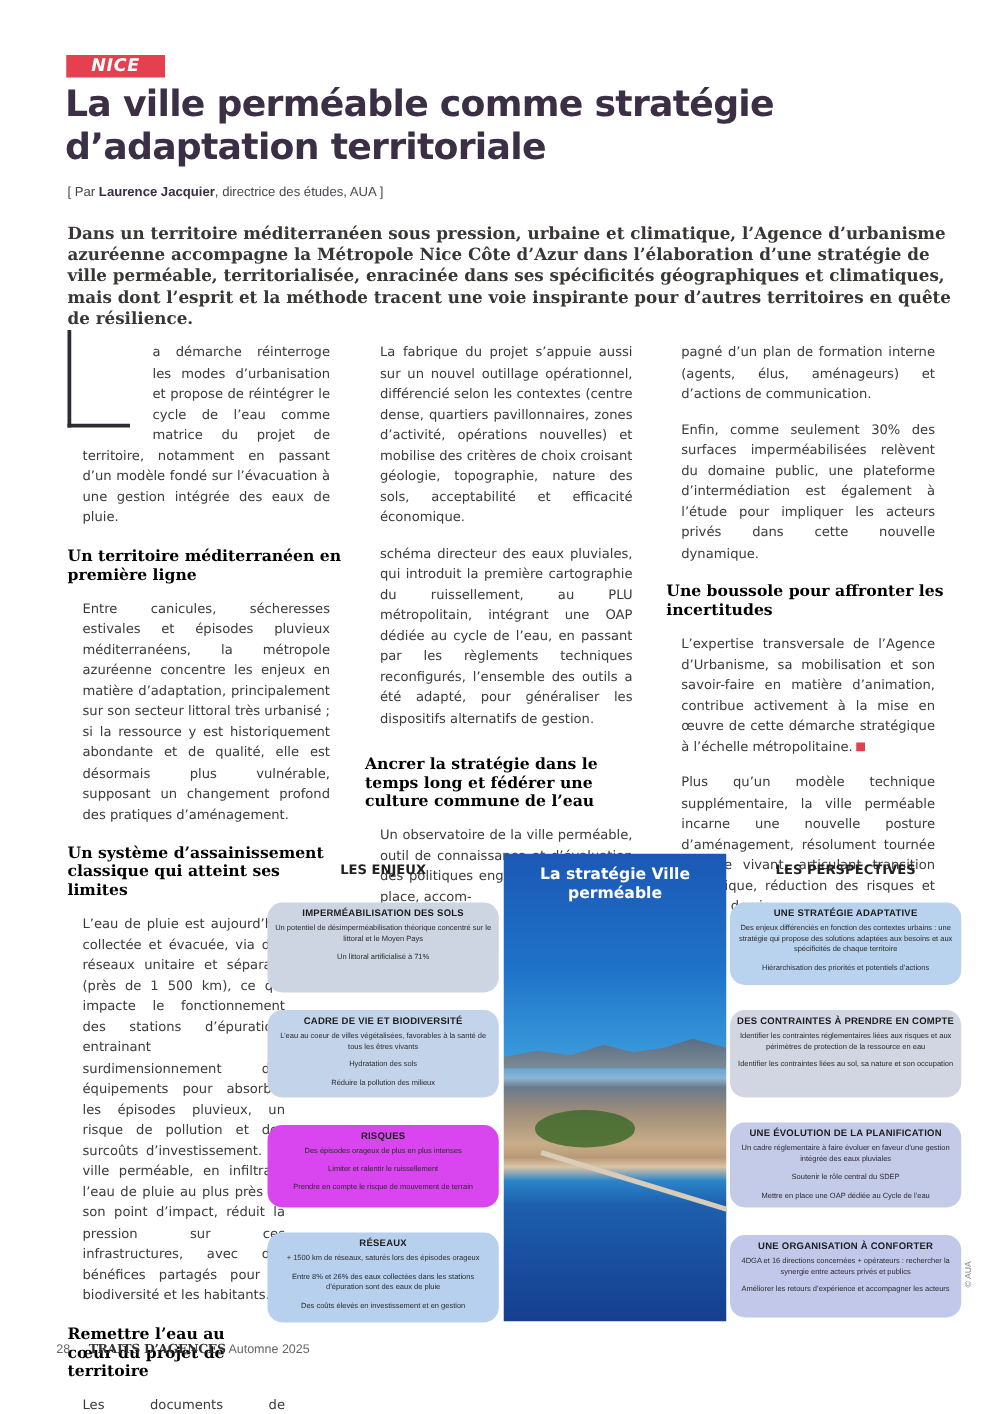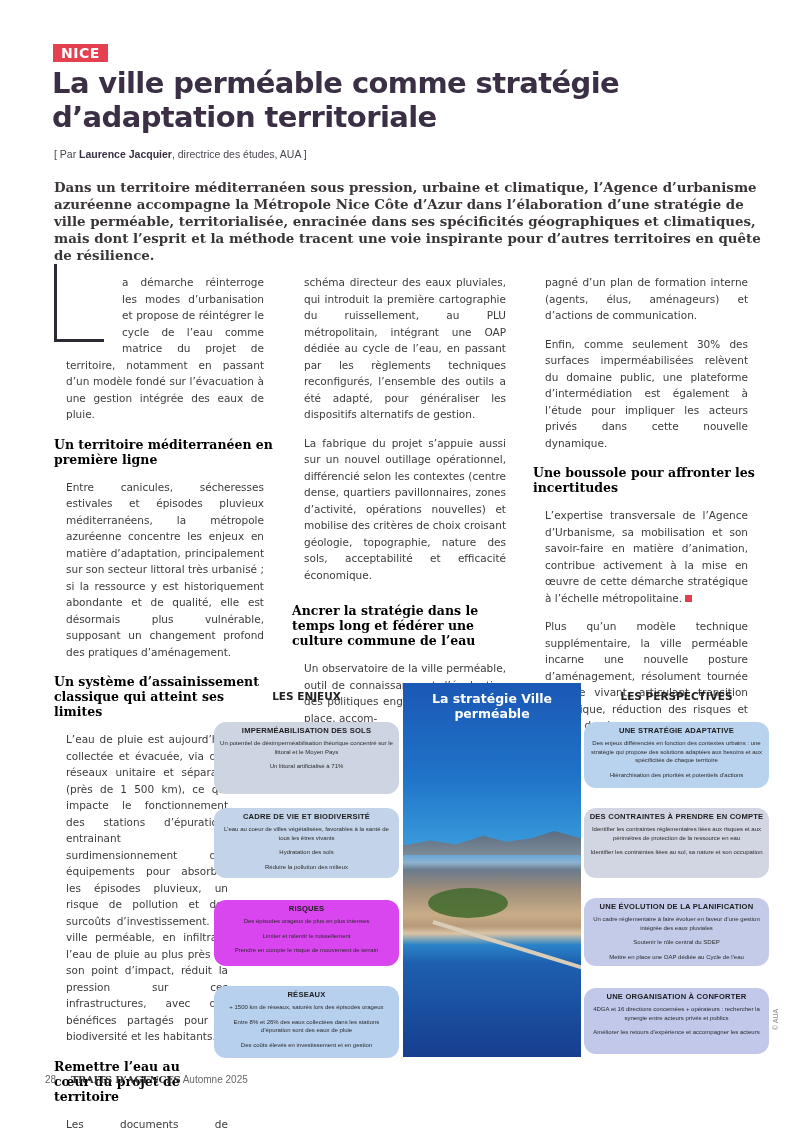--- a/index.html
+++ b/index.html
@@ -2,22 +2,23 @@
 <html><head>
 <meta charset="utf-8">
 <style>
   * { box-sizing: border-box; margin: 0; padding: 0; }
   html, body { width: 800px; height: 1131px; background: #ffffff; overflow: hidden; }
   body { position: relative; font-family: "Liberation Sans", sans-serif; color: #2f2a33; }
 
   .tag {
     position: absolute; left: 53px; top: 44px;
     background: #e4404f; color: #fff; font-weight: bold;
-    font-size: 14px; padding: 1px 8px; letter-spacing: 0.5px;
+    font-size: 14px; padding: 1px 20px; letter-spacing: 0.5px;
     font-family: "DejaVu Sans", sans-serif;
+    font-style: italic;
   }
   .title {
     position: absolute; left: 52px; top: 66px; width: 720px;
     font-family: "DejaVu Sans", sans-serif;
     font-size: 29px; line-height: 34px; color: #3b2f45; letter-spacing: -0.6px;
   }
   .byline {
     position: absolute; left: 54px; top: 148px;
     font-size: 10.5px; color: #4a4450;
   }
@@ -98,22 +99,22 @@
   <p>a démarche réinterroge les modes d’urbanisation et propose de réintégrer le cycle de l’eau comme matrice du projet de territoire, notamment en passant d’un modèle fondé sur l’évacuation à une gestion intégrée des eaux de pluie.</p>
   <h3>Un territoire méditerranéen en première ligne</h3>
   <p>Entre canicules, sécheresses estivales et épisodes pluvieux méditerranéens, la métropole azuréenne concentre les enjeux en matière d’adaptation, principalement sur son secteur littoral très urbanisé ; si la ressource y est historiquement abondante et de qualité, elle est désormais plus vulnérable, supposant un changement profond des pratiques d’aménagement.</p>
   <h3>Un système d’assainissement classique qui atteint ses limites</h3>
   <p class="narrow">L’eau de pluie est aujourd’hui collectée et évacuée, via des réseaux unitaire et séparatif (près de 1 500 km), ce qui impacte le fonctionnement des stations d’épuration, entrainant un surdimensionnement des équipements pour absorber les épisodes pluvieux, un risque de pollution et des surcoûts d’investissement. La ville perméable, en infiltrant l’eau de pluie au plus près de son point d’impact, réduit la pression sur ces infrastructures, avec des bénéfices partagés pour la biodiversité et les habitants.</p>
   <h3 class="narrow">Remettre l’eau au cœur du projet de territoire</h3>
   <p class="narrow">Les documents de planification sont le premier levier de changement : du</p>
 </div>
 
 <div class="col col2">
+  <p>La fabrique du projet s’appuie aussi sur un nouvel outillage opérationnel, différencié selon les contextes (centre dense, quartiers pavillonnaires, zones d’activité, opérations nouvelles) et mobilise des critères de choix croisant géologie, topographie, nature des sols, acceptabilité et efficacité économique.</p>
   <p>schéma directeur des eaux pluviales, qui introduit la première cartographie du ruissellement, au PLU métropolitain, intégrant une OAP dédiée au cycle de l’eau, en passant par les règlements techniques reconfigurés, l’ensemble des outils a été adapté, pour généraliser les dispositifs alternatifs de gestion.</p>
-  <p>La fabrique du projet s’appuie aussi sur un nouvel outillage opérationnel, différencié selon les contextes (centre dense, quartiers pavillonnaires, zones d’activité, opérations nouvelles) et mobilise des critères de choix croisant géologie, topographie, nature des sols, acceptabilité et efficacité économique.</p>
   <h3 style="margin-top:20px">Ancrer la stratégie dans le temps long et fédérer une culture commune de l’eau</h3>
   <p>Un observatoire de la ville perméable, outil de connaissance et d’évaluation des politiques engagées, sera mis en place, accom-</p>
 </div>
 
 <div class="col col3">
   <p>pagné d’un plan de formation interne (agents, élus, aménageurs) et d’actions de communication.</p>
   <p>Enfin, comme seulement 30% des surfaces imperméabilisées relèvent du domaine public, une plateforme d’intermédiation est également à l’étude pour impliquer les acteurs privés dans cette nouvelle dynamique.</p>
   <h3>Une boussole pour affronter les incertitudes</h3>
   <p><span>L’expertise transversale de l’Agence d’Urbanisme, sa mobilisation et son savoir-faire en matière d’animation, contribue activement à la mise en œuvre de cette démarche stratégique à l’échelle métropolitaine.</span><span class="endmark"></span></p>
   <p>Plus qu’un modèle technique supplémentaire, la ville perméable incarne une nouvelle posture d’aménagement, résolument tournée vers le vivant, articulant transition écologique, réduction des risques et qualité de vie.</p>

